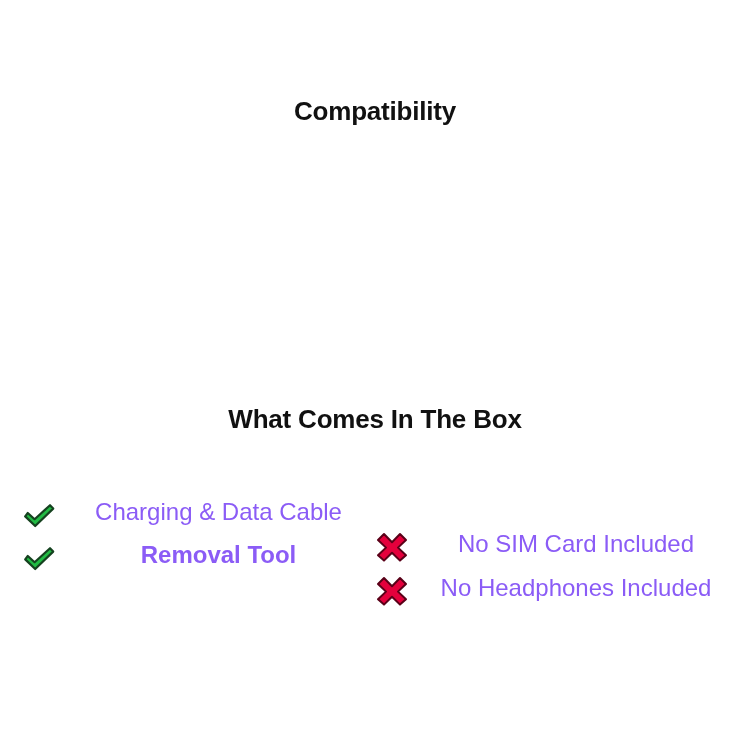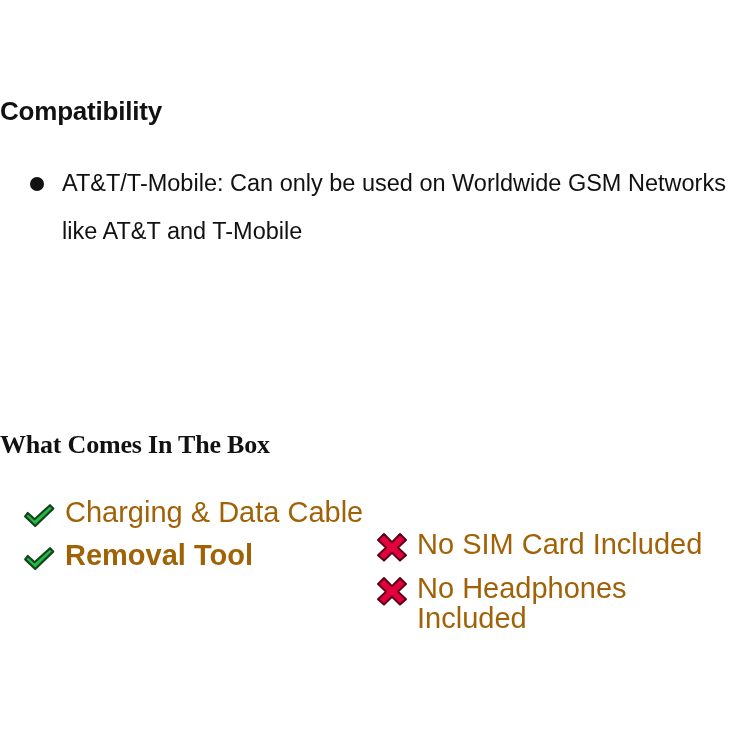--- a/index.html
+++ b/index.html
@@ -21,29 +21,29 @@
     width: 750px;
     height: 750px;
     background: #ffffff;
   }
 
   
   .section-title {
     position: absolute;
     left: 0;
     width: 750px;
-    text-align: left;
+    text-align: center;
     font-weight: bold;
     font-size: 26px;
     letter-spacing: -0.2px;
     color: #111111;
     white-space: nowrap;
   }
   #title-compatibility { top: 96px; }
-  #title-box { top: 430px; font-family: Liberation Serif, serif; }
+  #title-box { top: 404px; }
 
   
   .bullet-list {
     position: absolute;
     top: 160px;
     left: 0;
     width: 750px;
   }
   .bullet-item {
     position: relative;
@@ -99,43 +99,40 @@
     width: 34px;
     height: 32px;
     margin-top: 4px;
     margin-right: 9px;
     line-height: 0;
   }
   .box-icon svg { display: block; width: 34px; height: 32px; }
 
   .box-label {
     flex: 1 1 auto;
-    font-size: 29px;
+    font-size: 24px;
     line-height: 30px;
-    color: #a16207;
+    color: #8b5cf6;
     padding-top: 1px;
+    text-align: center;
   }
   .box-label .l2 { display: block; font-weight: bold; }
 
   #col-excluded .box-row { min-height: 44px; }
   #col-excluded .box-icon { margin-top: 3px; margin-right: 8px; }
 </style>
 </head>
 <body>
 
 <div class="page">
 
   <div class="section-title" id="title-compatibility">Compatibility</div>
 
   <div class="bullet-list">
 
-    <div class="bullet-item">
-      <span class="bullet-dot"></span>
-      <span class="bullet-text">AT&amp;T/T-Mobile: Can only be used on Worldwide GSM Networks like AT&amp;T and T-Mobile</span>
-    </div>
 
 
   </div>
 
   <div class="section-title" id="title-box">What Comes In The Box</div>
 
   <div class="box-grid">
 
     <div class="box-col" id="col-included">
 

